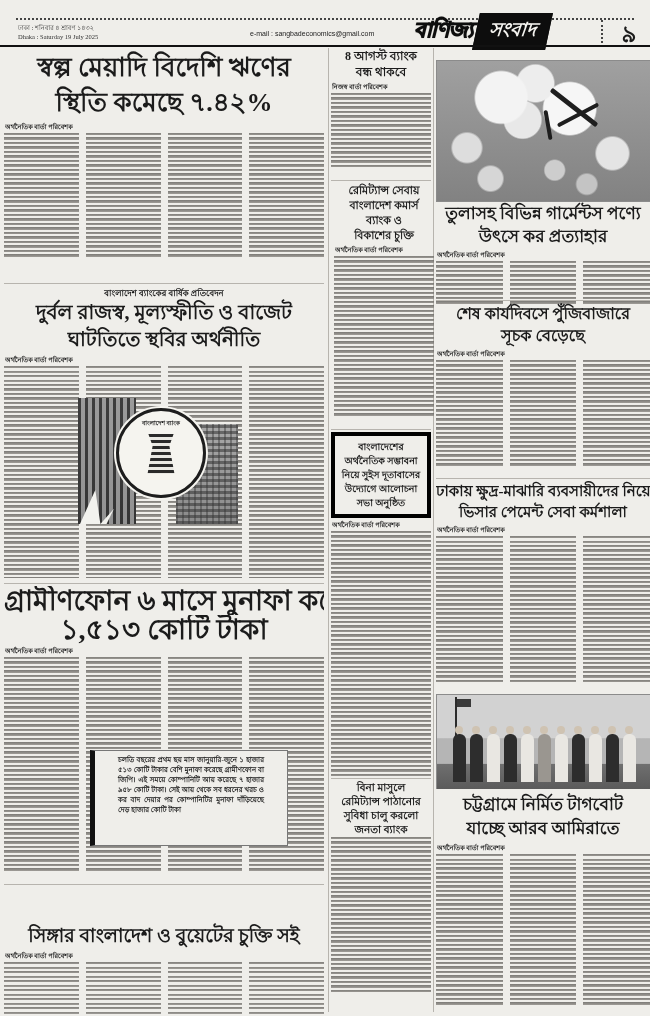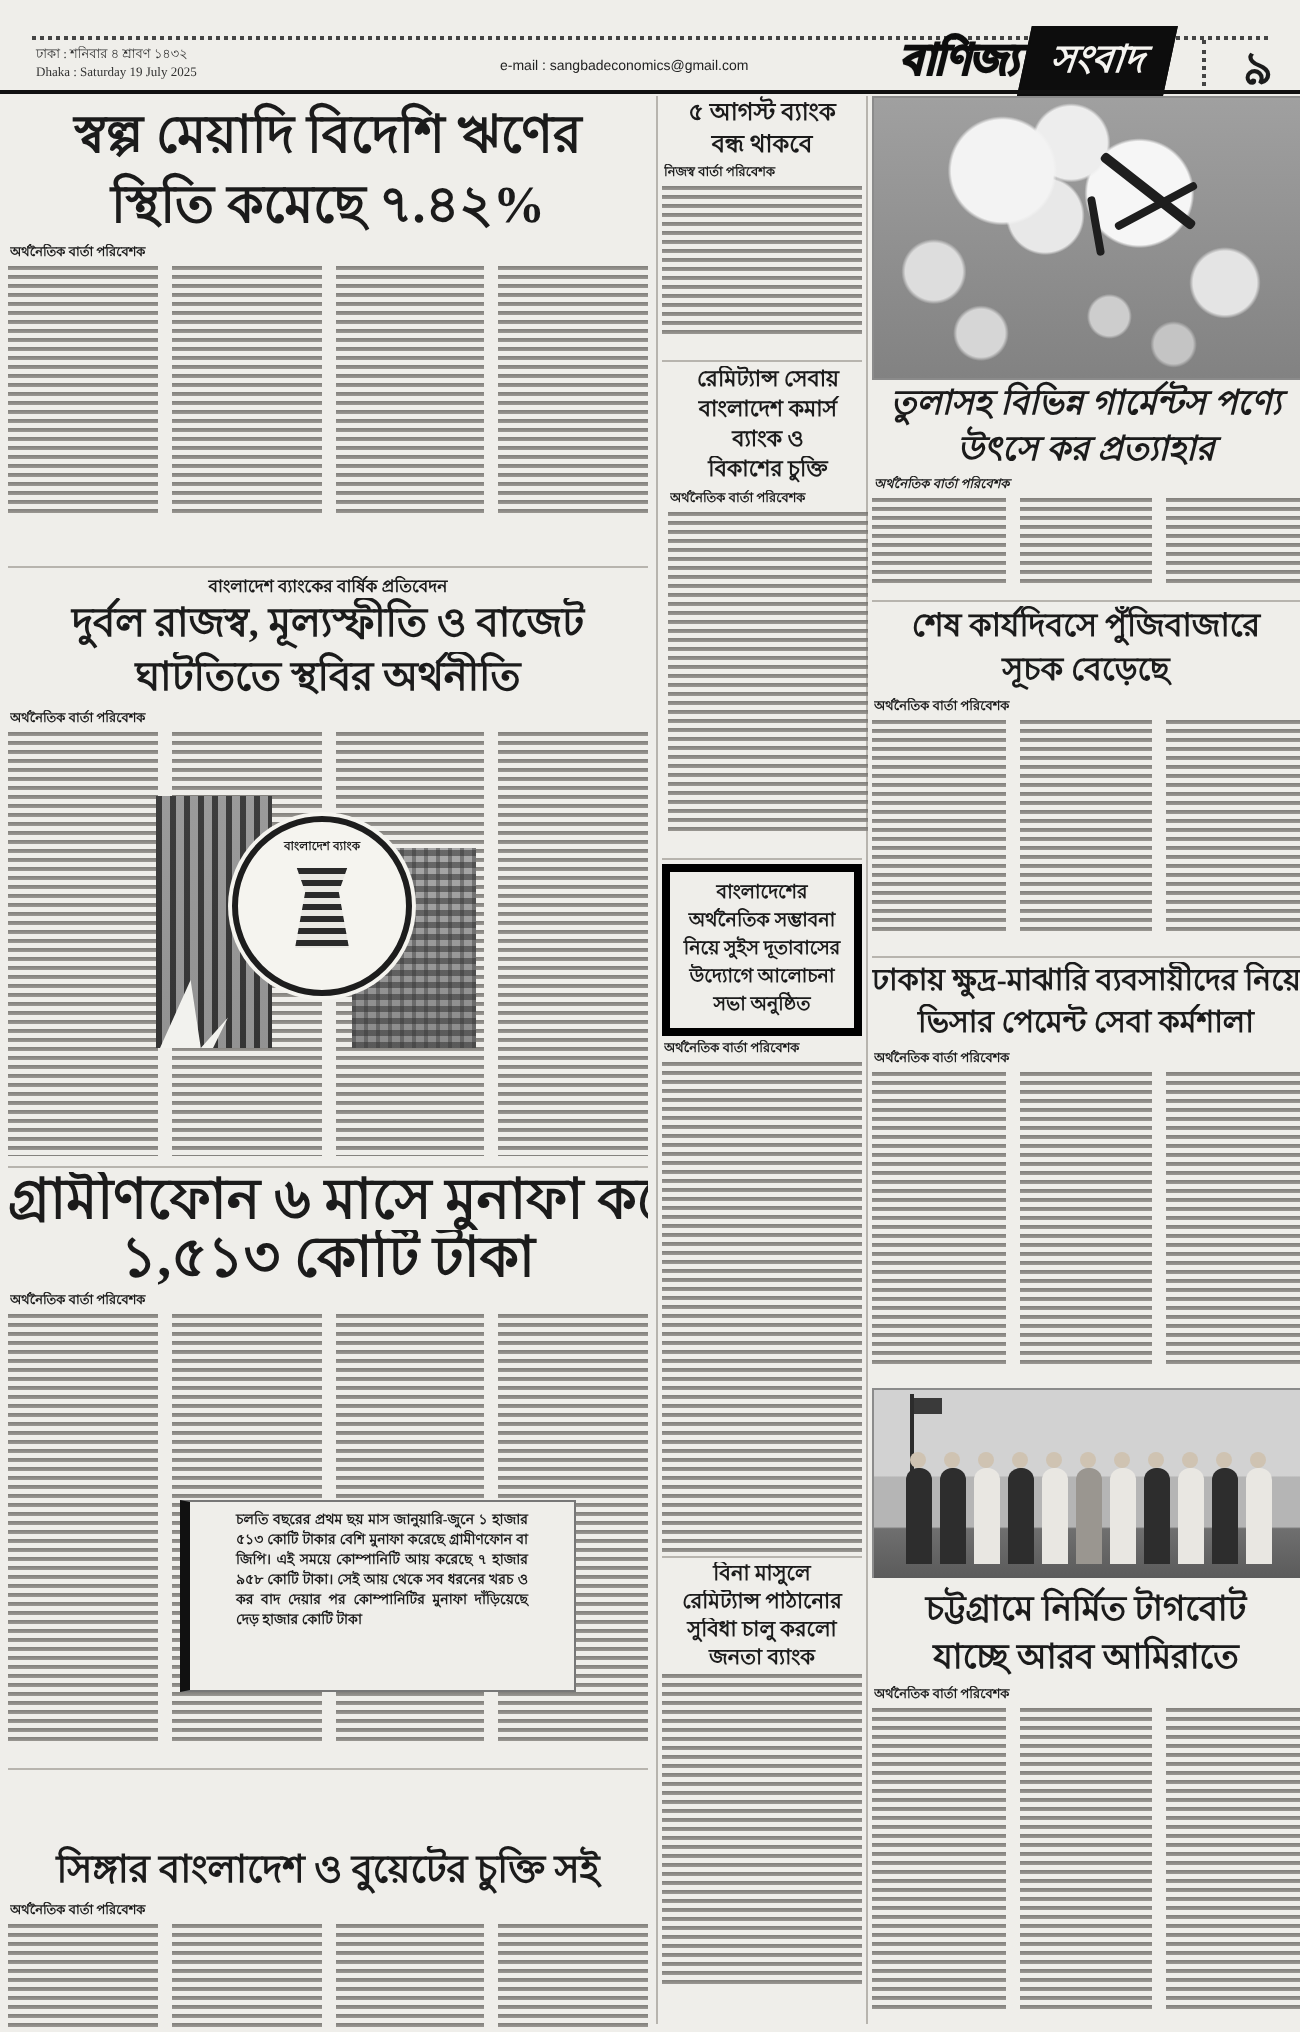--- a/index.html
+++ b/index.html
@@ -5,21 +5,21 @@
   html,body{margin:0;padding:0;}
   .page{
     position:relative; width:650px; height:1016px; overflow:hidden;
     background:#efeeea; color:#1b1b1b;
     font-family:"Liberation Serif","DejaVu Serif",serif;
   }
   
   .top-dotted{position:absolute; left:16px; top:18px; width:618px; border-top:2px dotted #444;}
   .hdr-date{position:absolute; left:18px; top:23px; font-size:6.5px; line-height:9px; color:#333;}
   .hdr-email{position:absolute; left:250px; top:30px; font-size:7px; color:#222; font-family:"Liberation Sans","DejaVu Sans",sans-serif;}
-  .masthead{position:absolute; left:450px; top:18px; height:26px; display:flex; align-items:center;text-align:center;}
+  .masthead{position:absolute; left:414px; top:18px; height:26px; display:flex; align-items:center;text-align:center;}
   .mast-left{
     font-size:21px; font-weight:bold; font-style:italic; letter-spacing:-1px;
     color:#efeeea; -webkit-text-stroke:1.1px #0d0d0d; text-shadow:0 0 1px #0d0d0d;
   }
   .mast-right-box{
     margin-left:4px; background:#0d0d0d; transform:skewX(-12deg);
     padding:1px 12px 2px 12px; border:1px solid #0d0d0d;
   }
   .mast-right-box span{display:inline-block; transform:skewX(6deg); color:#f5f4f0; font-size:19px; font-weight:bold; font-style:italic;}
   .hdr-vdiv{position:absolute; left:601px; top:20px; height:23px; border-left:2px dotted #444;}
@@ -119,21 +119,21 @@
 
   .art-swiss{left:331px; top:432px; width:100px; height:344px;}
   .swiss-box{border:4px solid #000000; padding:4px 2px; text-align:center;}
   .swiss-box .hl{font-size:9.5px; line-height:14px;}
   .art-swiss .body{height:246px;}
 
   .art-janata{left:331px; top:781px; width:100px; height:231px;}
   .art-janata .hl{font-size:10.5px; line-height:14px;}
   .art-janata .body{height:156px;}
 
-  .art-cotton{left:436px; top:48px; width:214px; height:250px;font-style:italic;}
+  .art-cotton{left:436px; top:60px; width:214px; height:250px;}
   .art-cotton .hl{font-size:17px; line-height:23px;}
   .art-cotton .body{height:44px;}
 
   .art-stock{left:436px; top:303px; width:214px; height:173px;}
   .art-stock .hl{font-size:16px; line-height:22px;}
   .art-stock .body{height:108px;}
 
   .art-visa{left:436px; top:481px; width:214px; height:210px;}
   .art-visa .hl{font-size:15px; line-height:21px;}
   .art-visa .body{height:147px;}
@@ -225,21 +225,21 @@
     <div class="byline">অর্থনৈতিক বার্তা পরিবেশক</div>
     <div class="body">
       <div class="gcol"></div>
       <div class="gcol"></div>
       <div class="gcol"></div>
       <div class="gcol"></div>
     </div>
   </div>
 
   <div class="art art-holiday">
-    <div class="hl">৫ আগস্ট ব্যাংক</div>
+    <div class="hl">8 আগস্ট ব্যাংক</div>
     <div class="hl">বন্ধ থাকবে</div>
     <div class="byline">নিজস্ব বার্তা পরিবেশক</div>
     <div class="body">
       <div class="gcol"></div>
     </div>
   </div>
 
   <div class="art art-commerce">
     <div class="hl">রেমিট্যান্স সেবায়</div>
     <div class="hl">বাংলাদেশ কমার্স</div>

